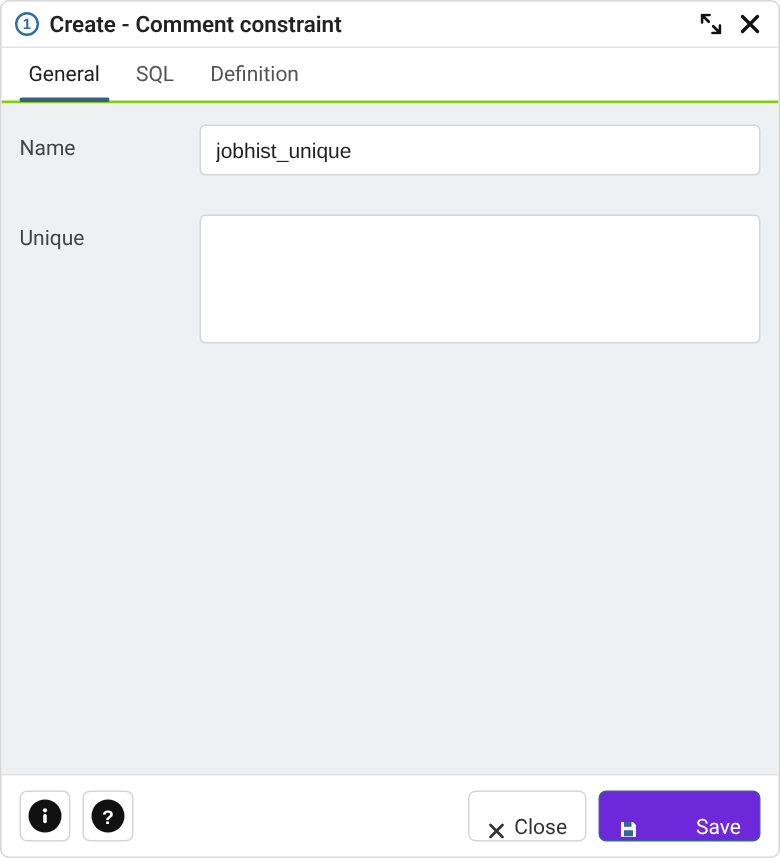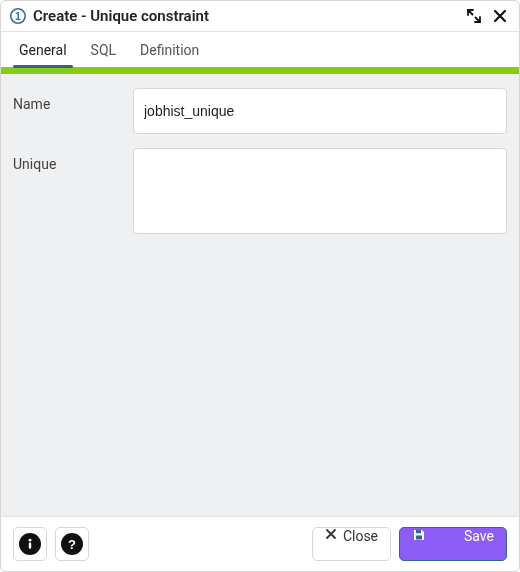--- a/index.html
+++ b/index.html
@@ -49,21 +49,21 @@
     width: 18px;
     height: 18px;
     display: flex;
     align-items: center;
     justify-content: center;
     cursor: pointer;
     color: #222;
   }
   .tabs {
     display: flex;
-    border-bottom: 7px solid #84cc16;
+    border-bottom: 2px solid #84cc16;
     padding: 0 6px;
   }
   .tab {
     padding: 10px 12px 9px 12px;
     font-size: 14px;
     color: #555;
     cursor: pointer;
     position: relative;
   }
   .tab.active {
@@ -80,34 +80,34 @@
     border-radius: 2px;
   }
   .content {
     flex: 1;
     background: #eef0f2;
     padding: 14px 12px;
     overflow: auto;
   }
   .form-row {
     display: flex;
-    margin-bottom: 14px;
+    margin-bottom: 26px;
   }
   .form-label {
     width: 120px;
     padding-top: 8px;
     color: #444;
     font-size: 14px;
   }
   .form-field {
     flex: 1;
   }
   .text-input {
     width: 100%;
-    height: 46px;
+    height: 34px;
     padding: 6px 10px;
     border: 1px solid #d6d6d6;
     border-radius: 4px;
     font-size: 14px;
     background: #fff;
     color: #222;
   }
   .textarea {
     width: 100%;
     height: 86px;
@@ -138,28 +138,28 @@
     justify-content: center;
     cursor: pointer;
   }
   .btn {
     height: 34px;
     padding: 0 12px;
     border: 1px solid #d6d6d6;
     border-radius: 5px;
     background: #fff;
     display: flex;
-    align-items: flex-start;
+    align-items: flex-end;
     gap: 6px;
     cursor: pointer;
     font-size: 14px;
     color: #333;
   }
   .btn.primary {
-    background: #8b5cf6;
+    background: #6d28d9;
     border-color: #336790;
     color: #fff;
     gap: 38px;
   }
   .btn .btn-icon {
     display: flex;
     align-items: center;
     justify-content: center;
   }
   .circle-icon {
@@ -181,21 +181,21 @@
 
 <div class="dialog">
 
   <div class="titlebar">
     <span class="title-icon">
       <svg width="18" height="18" viewBox="0 0 18 18">
         <circle cx="9" cy="9" r="7.2" fill="none" stroke="#2f6ea3" stroke-width="1.6"></circle>
         <text x="9" y="12.5" text-anchor="middle" font-size="10" font-weight="700" fill="#2f6ea3" font-family="Arial">1</text>
       </svg>
     </span>
-    <span class="title-text">Create - Unique constraint</span>
+    <span class="title-text">Create - Comment constraint</span>
     <div class="win-controls">
       <span class="win-btn">
         <svg width="14" height="14" viewBox="0 0 14 14">
           <path d="M1 6 L1 1 L6 1 M1 1 L5.5 5.5" stroke="#111" stroke-width="1.8" fill="none" stroke-linecap="round"></path>
           <path d="M13 8 L13 13 L8 13 M13 13 L8.5 8.5" stroke="#111" stroke-width="1.8" fill="none" stroke-linecap="round"></path>
         </svg>
       </span>
       <span class="win-btn">
         <svg width="14" height="14" viewBox="0 0 14 14">
           <path d="M2 2 L12 12 M12 2 L2 12" stroke="#111" stroke-width="2.2" stroke-linecap="round"></path>

